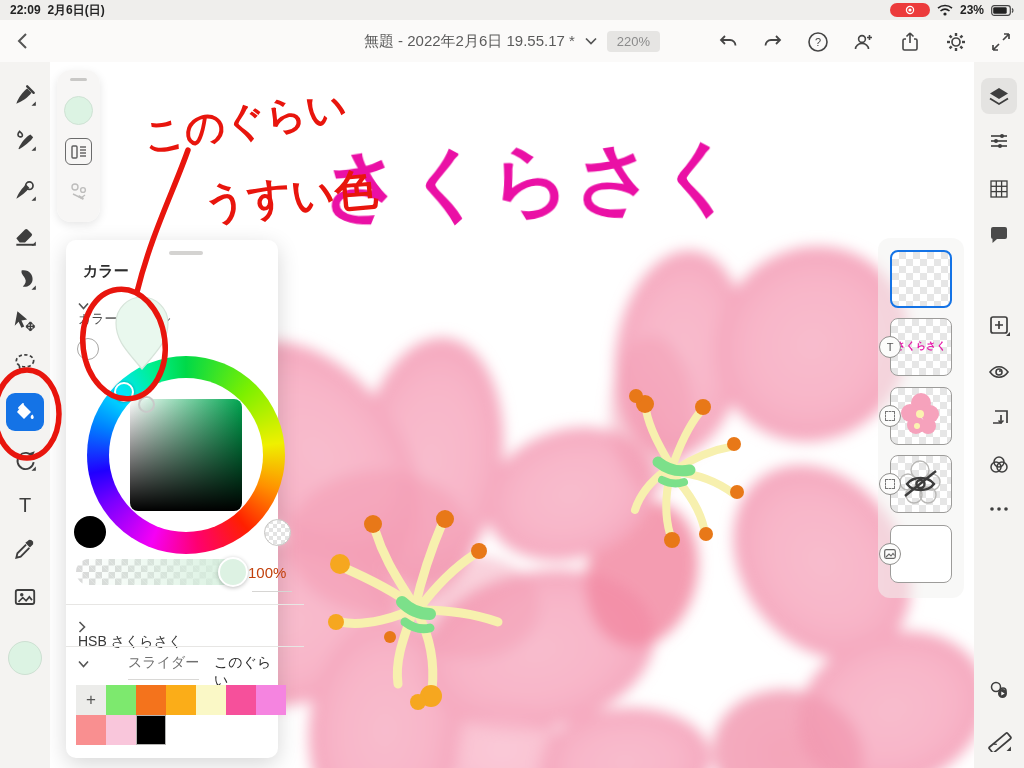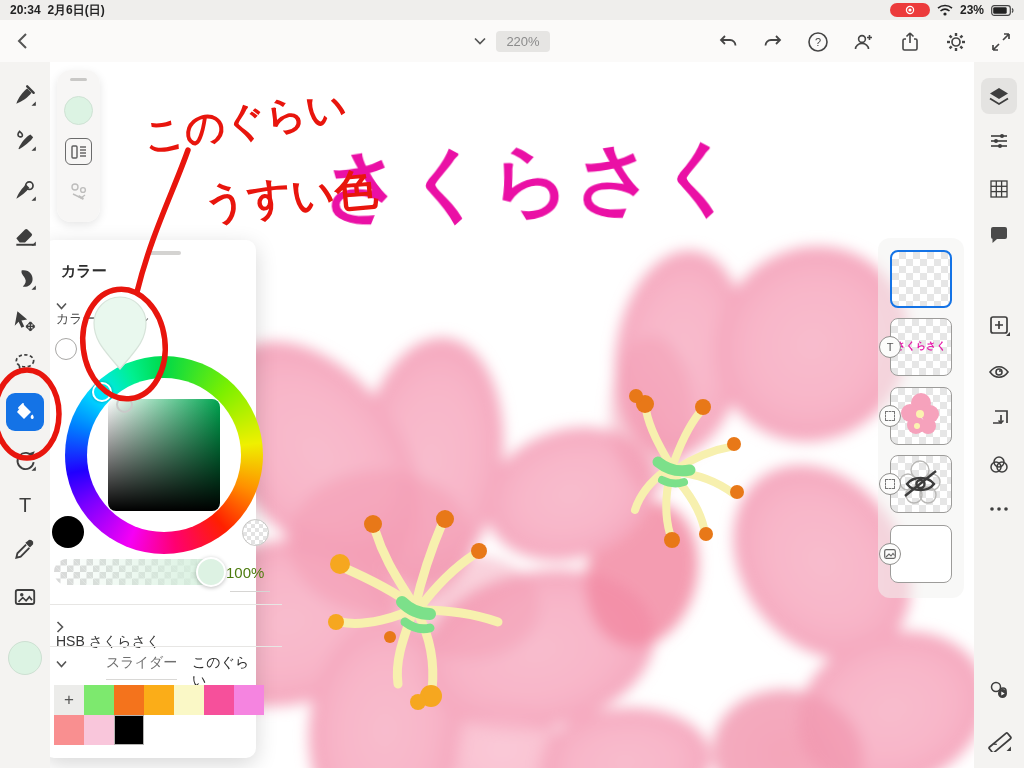--- a/index.html
+++ b/index.html
@@ -27,38 +27,38 @@
   #layers-btn-bg { left:981px; top:78px; width:36px; height:36px; background:#e4e3e1; border-radius:8px; }
 
   
   #tool-options { left:57px; top:70px; width:43px; height:152px; background:rgba(247,246,245,.96); border-radius:14px; box-shadow:0 3px 10px rgba(0,0,0,.10); }
   #to-handle { left:13px; top:8px; width:17px; height:3px; border-radius:2px; background:#c9c8c6; }
   #to-color { left:7px; top:26px; width:29px; height:29px; border-radius:50%; background:#dcf3e3; border:1px solid #cfe2d4; }
   #to-mode { left:8px; top:68px; width:27px; height:27px; border:1.5px solid #6b6b6b; border-radius:6px; display:flex; align-items:center; justify-content:center; }
   #to-sample { left:9px; top:108px; width:26px; height:26px; opacity:.35; display:flex; align-items:center; justify-content:center; }
 
   
-  #color-panel { left:44px; top:240px; width:212px; height:518px; background:#fff; border-radius:10px; box-shadow:0 6px 22px rgba(0,0,0,.16); }
+  #color-panel { left:66px; top:240px; width:212px; height:518px; background:#fff; border-radius:10px; box-shadow:0 6px 22px rgba(0,0,0,.16); }
   #cp-tail { left:50px; top:650px; width:14px; height:14px; background:#fff; transform:rotate(45deg); }
   #cp-handle { left:103px; top:11px; width:34px; height:4px; border-radius:2px; background:#d4d3d1; }
   #cp-title { left:17px; top:22px; font-size:15px; font-weight:bold; color:#2d2d2d; }
   .cp-row { color:#4a4a4a; font-size:13px; }
   #wheel { left:21px; top:116px; width:198px; height:198px; border-radius:50%;
     background:conic-gradient(from 0deg,#00d948,#7cf000 12%,#eff000 23%,#ff9000 31%,#ff2000 39%,#ff0070 48%,#f500f5 56%,#7a00ff 66%,#2000ff 72%,#0080ff 80%,#00e5ff 87%,#00f090 94%,#00d948 100%); }
   #wheel-hole { left:43px; top:138px; width:154px; height:154px; border-radius:50%; background:#fff; }
   #sb-square { left:64px; top:159px; width:112px; height:112px; border-radius:8px;
     background-image:linear-gradient(to top,#000,rgba(0,0,0,0)),linear-gradient(to right,#fff,#00a550); }
   .ring-sel { border-radius:50%; border:2.5px solid #fff; box-shadow:0 0 3px rgba(0,0,0,.35); }
   #black-swatch { left:8px; top:276px; width:32px; height:32px; border-radius:50%; background:#000; }
   #none-swatch { left:198px; top:279px; width:27px; height:27px; border-radius:50%; border:1.5px solid #c6c5c3; background-image:linear-gradient(45deg,#e3e3e3 25%,transparent 25%,transparent 75%,#e3e3e3 75%),linear-gradient(45deg,#e3e3e3 25%,transparent 25%,transparent 75%,#e3e3e3 75%); background-size:8px 8px; background-position:0 0,4px 4px; background-color:#fff; }
   #opacity-track { left:10px; top:319px; width:164px; height:26px; border-radius:13px; overflow:hidden;
     background-image:linear-gradient(to right,rgba(217,240,224,0),rgba(214,240,222,.95)),linear-gradient(45deg,#d9d9d9 25%,transparent 25%,transparent 75%,#d9d9d9 75%),linear-gradient(45deg,#d9d9d9 25%,transparent 25%,transparent 75%,#d9d9d9 75%);
     background-size:100% 100%,13px 13px,13px 13px; background-position:0 0,0 0,6.5px 6.5px; background-color:#fff; }
   #opacity-knob { left:152px; top:317px; width:30px; height:30px; border-radius:50%; background:#ddf2e3; border:2px solid #fff; box-shadow:0 1px 4px rgba(0,0,0,.25); }
-  #opacity-value { left:182px; top:324px; width:50px; font-size:15px; color:#4d7c0f; }
+  #opacity-value { left:182px; top:324px; width:50px; font-size:15px; color:#c2410c; }
   .divider { left:0; width:238px; height:1px; background:#e7e6e4; }
   #tab-library { left:62px; top:414px; font-size:14px; color:#6f6f6f; padding-bottom:7px; border-bottom:1.5px solid #d9d8d6; }
   #tab-used { left:148px; top:414px; font-size:14px; color:#2b2b2b; padding-bottom:7px; border-bottom:2.5px solid #3a3a3a; }
   .swatch { position:absolute; width:30px; height:30px; }
   #swatch-add { display:flex; align-items:center; justify-content:center; background:#ececea; color:#555; font-size:17px; }
 
   
   #layers-strip-bg { left:878px; top:238px; width:86px; height:360px; border-radius:12px; background:rgba(243,242,240,.55); }
   .layer-thumb { position:absolute; left:890px; width:62px; height:58px; border:1.5px solid #9d9c9a; border-radius:8px; background-color:#fff; overflow:hidden;
     background-image:linear-gradient(45deg,#e6e6e6 25%,transparent 25%,transparent 75%,#e6e6e6 75%),linear-gradient(45deg,#e6e6e6 25%,transparent 25%,transparent 75%,#e6e6e6 75%); background-size:14px 14px; background-position:0 0,7px 7px; }
@@ -293,21 +293,21 @@
   <div class="swatch" style="left: 100px; top: 445px; background: rgb(251, 173, 24);"></div>
   <div class="swatch" style="left: 130px; top: 445px; background: rgb(250, 248, 198);"></div>
   <div class="swatch" style="left: 160px; top: 445px; background: rgb(246, 80, 155);"></div>
   <div class="swatch" style="left: 190px; top: 445px; background: rgb(245, 132, 224);"></div>
   <div class="swatch" style="left: 10px; top: 475px; background: rgb(249, 143, 144);"></div>
   <div class="swatch" style="left: 40px; top: 475px; background: rgb(249, 198, 219);"></div>
   <div class="swatch" style="left: 70px; top: 475px; border: 1px solid rgb(181, 180, 178); background: rgb(0, 0, 0);"></div>
 </div>
 
 <div id="statusbar" class="abs z40">
-  <div><span>20:34</span>&nbsp;&nbsp;<span>2月6日(日)</span></div>
+  <div><span>22:09</span>&nbsp;&nbsp;<span>2月6日(日)</span></div>
   <div class="sb-right">
     <div id="record-pill">
       <svg width="10" height="10" viewBox="0 0 10 10">
           <circle cx="5" cy="5" r="3.6" fill="none" stroke="#fff" stroke-width="1.2"></circle>
           <circle cx="5" cy="5" r="1.6" fill="#fff"></circle>
         </svg>
     </div>
     <svg width="16" height="12" viewBox="0 0 16 12">
       <path d="M1 4.2 C5 .6 11 .6 15 4.2" fill="none" stroke="#222" stroke-width="1.6"></path>
       <path d="M3.5 7 C6.3 4.6 9.7 4.6 12.5 7" fill="none" stroke="#222" stroke-width="1.6"></path>
@@ -322,20 +322,21 @@
   </div>
 </div>
 
 <div id="titlebar" class="abs z40"></div>
 <div class="abs z40" style="left:12px;top:30px;width:22px;height:22px">
   <svg width="22" height="22" viewBox="0 0 22 22">
       <path d="M14 4 L7 11 L14 18" fill="none" stroke="#555" stroke-width="2"></path>
     </svg>
 </div>
 <div id="doc-title" class="abs z40">
+  <span>無題 - 2022年2月6日 19.55.17 *</span>
   <svg width="12" height="8" viewBox="0 0 12 8">
       <path d="M1 1.5 L6 6.5 L11 1.5" fill="none" stroke="#555" stroke-width="1.7"></path>
     </svg>
   <span id="zoom-pill">220%</span>
 </div>
 
 <div class="tbtn z40" style="left:715px">
   <svg width="24" height="24" viewBox="0 0 24 24">
       <path d="M9 6 L5 10 L9 14" fill="none" stroke="#454545" stroke-width="1.8"></path>
       <path d="M5 10 h9 a5.5 5.5 0 0 1 5.5 5.5" fill="none" stroke="#454545" stroke-width="1.8"></path>

